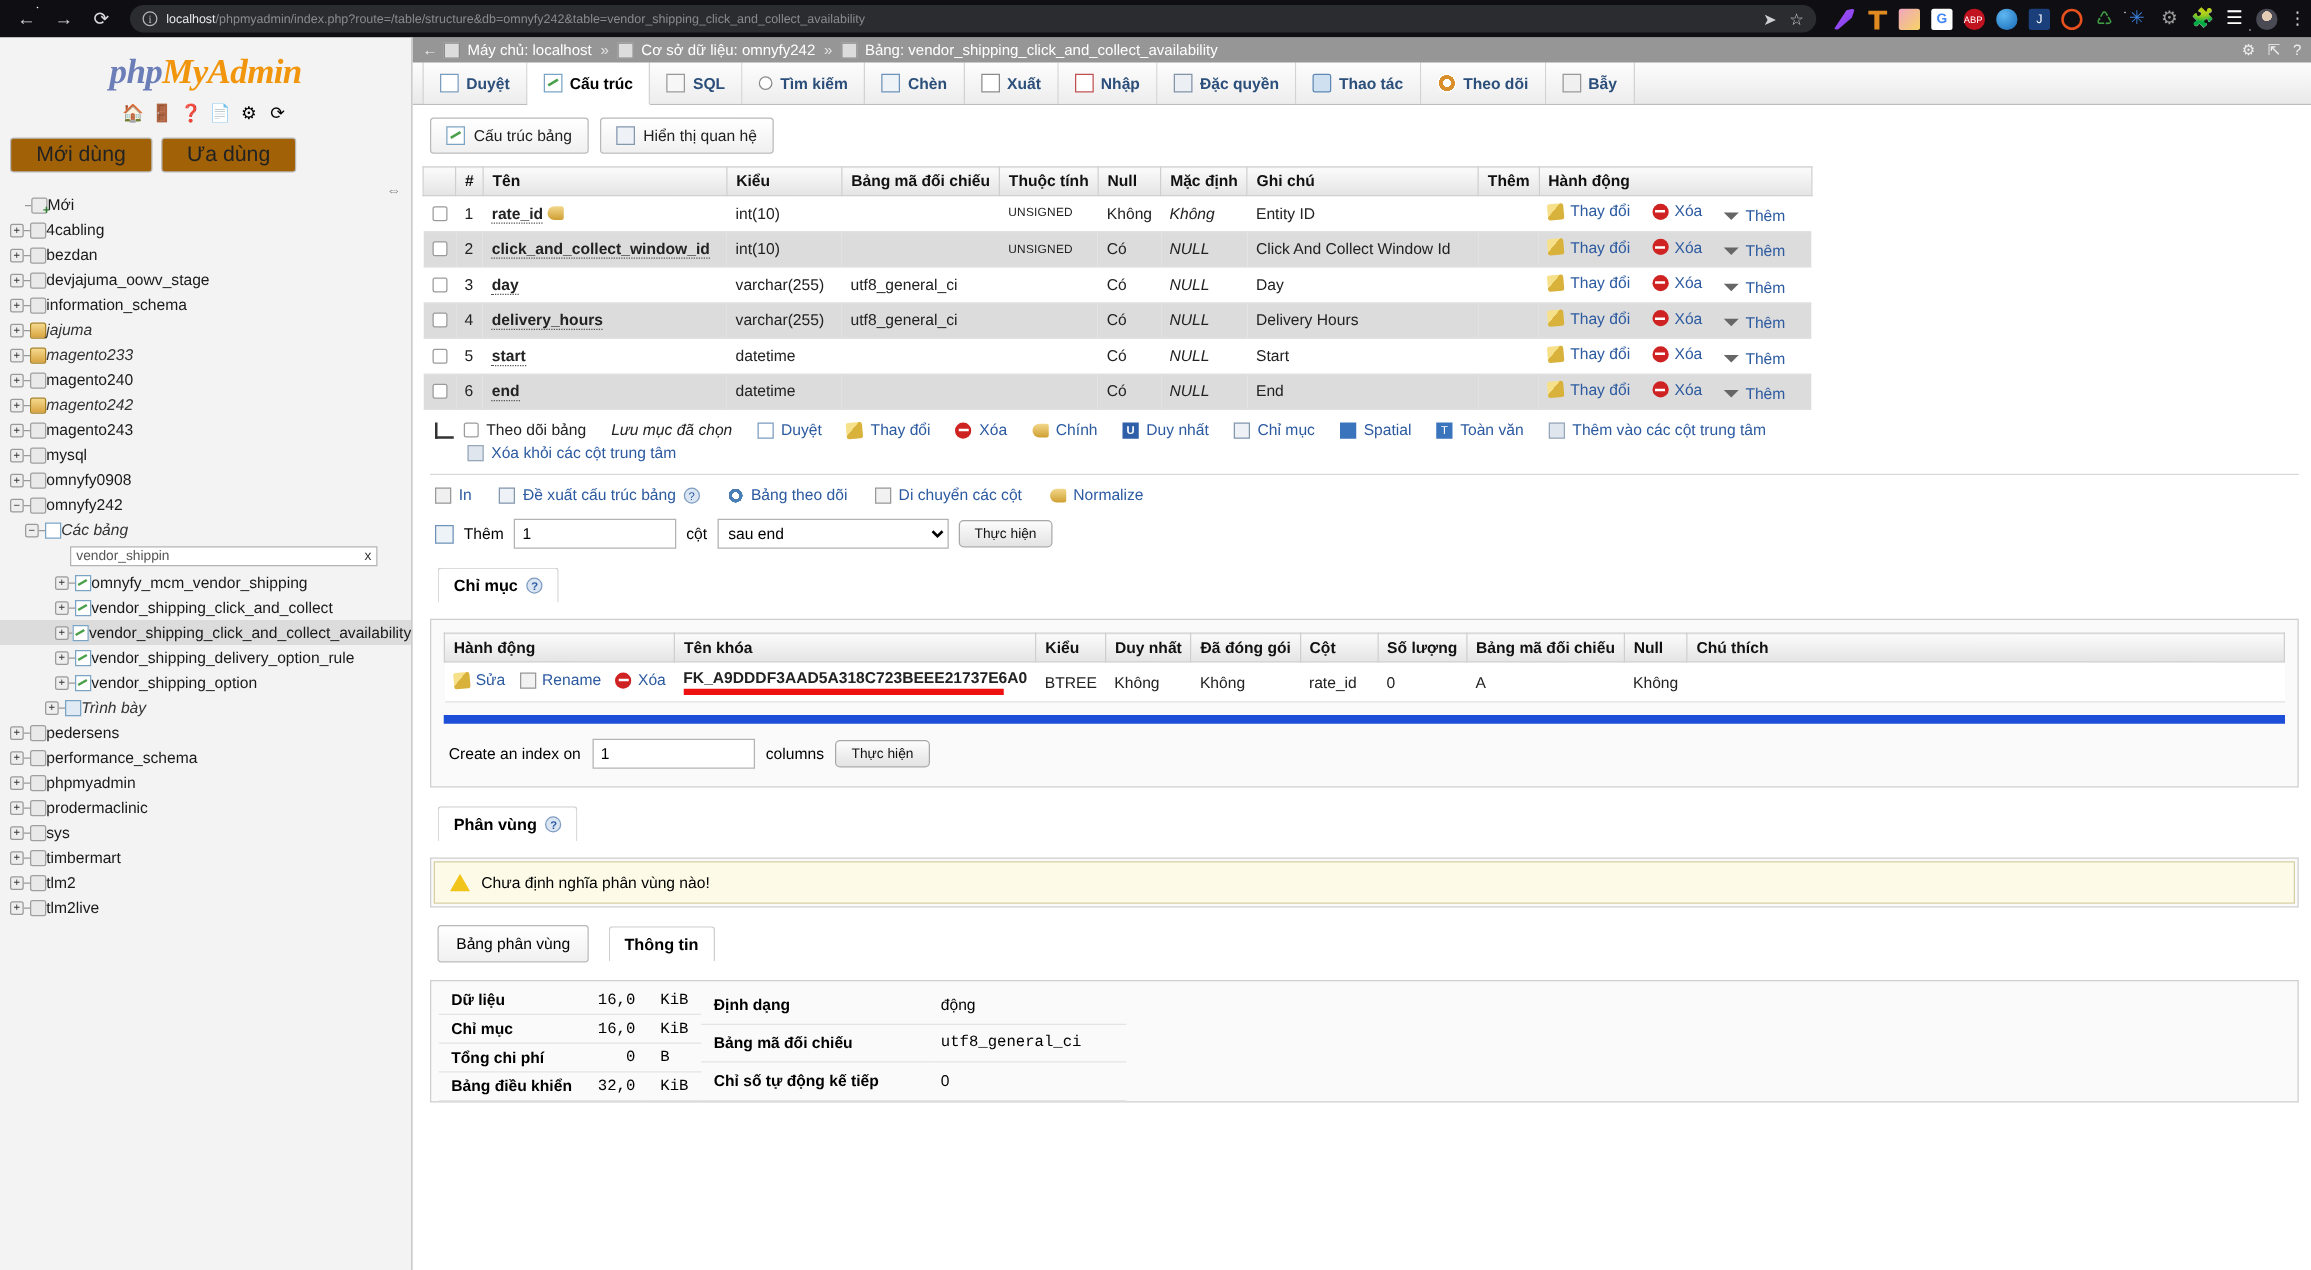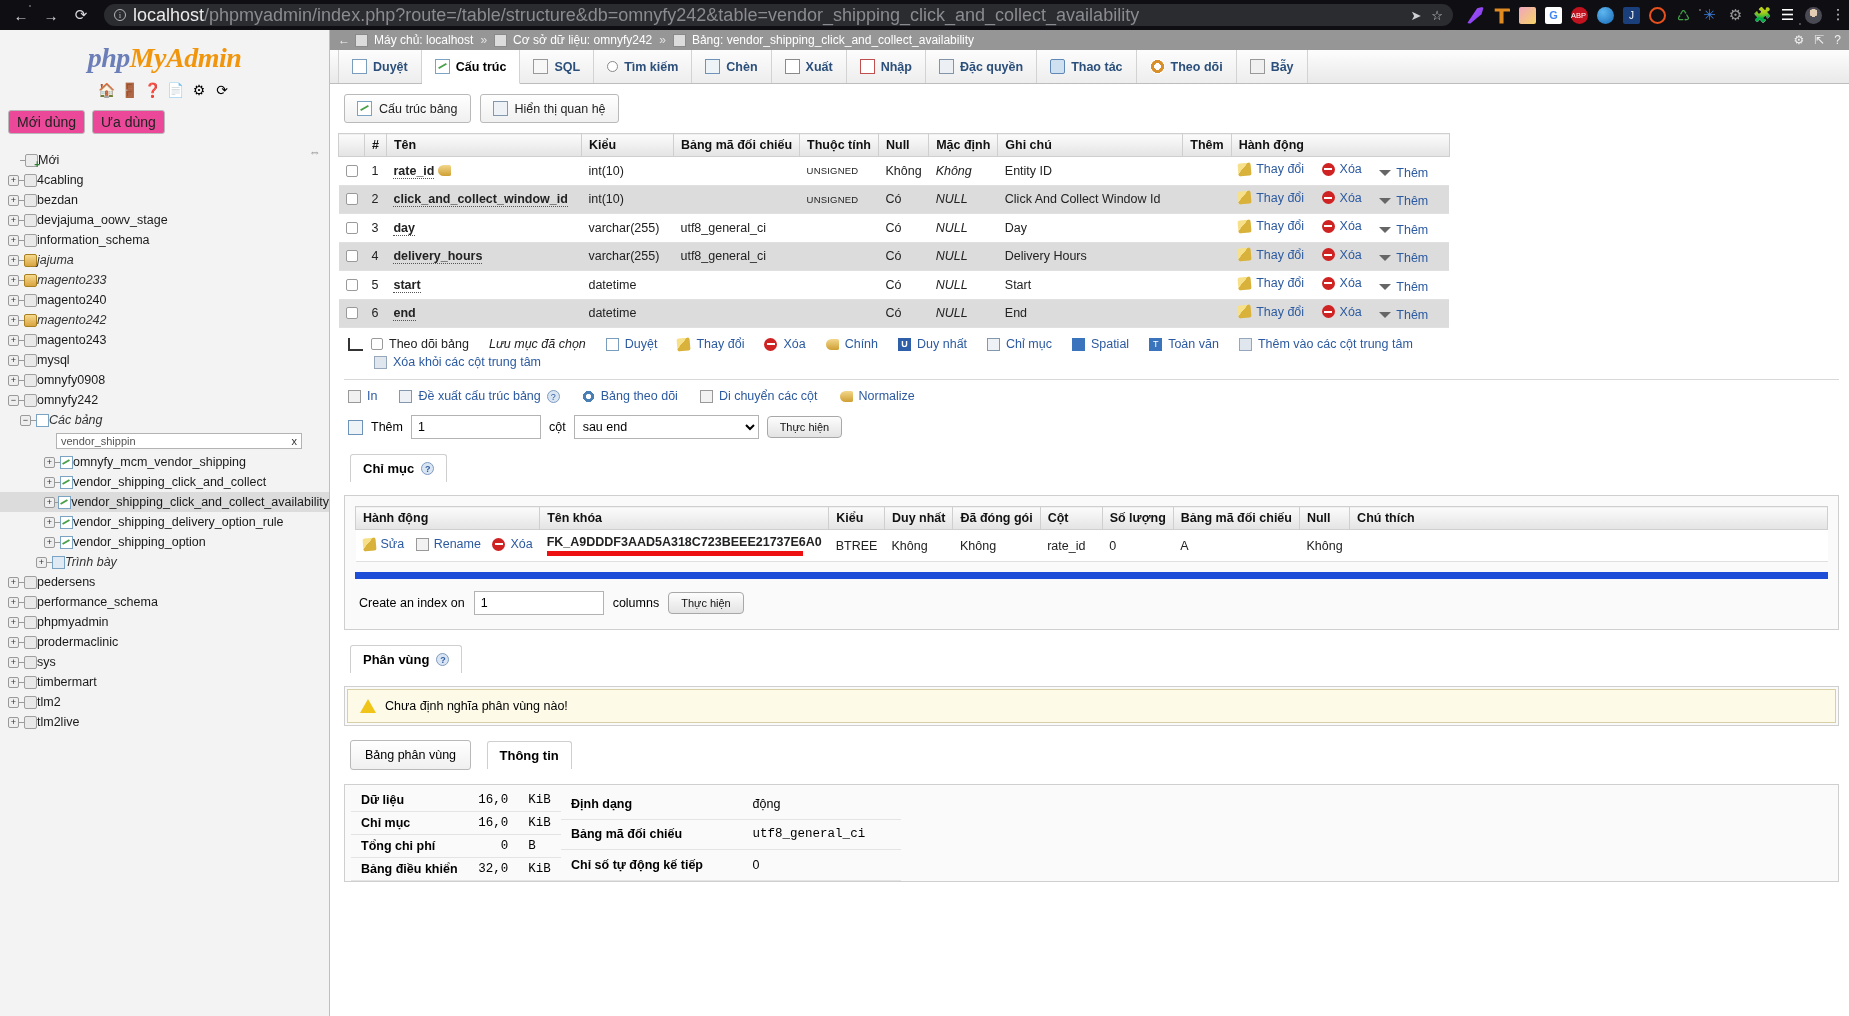--- a/index.html
+++ b/index.html
@@ -41,21 +41,21 @@
   .omnibox{
     flex:1 1 auto; height:22px; background:#2b2c30; border-radius:11px;
     display:flex; align-items:center; padding:0 10px; gap:7px;
     margin:0 6px 0 6px; position:relative; z-index:2; min-width:0;
   }
   .omnibox .info-ico{
     width:12px;height:12px;border:1.2px solid #b5b6ba;border-radius:50%;
     color:#b5b6ba;font-size:9px;display:flex;align-items:center;justify-content:center;
     flex:0 0 auto; font-family:"Liberation Serif",serif;
   }
-  .url{ color:#8a8b90; font-size:18px; white-space:nowrap; overflow:hidden; }
+  .url{ color:#8a8b90; font-size:10px; white-space:nowrap; overflow:hidden; }
   .url b{ color:#eaeaea; font-weight:400; }
   .omni-right{ margin-left:auto; display:flex; gap:10px; align-items:center; flex:0 0 auto;}
   .omni-right span{ color:#cfcfd4; font-size:13px; }
   .ext-tray{ display:flex; align-items:center; gap:9px; position:relative; z-index:2; padding-left:4px;}
   .ext{ width:17px;height:17px;border-radius:3px;display:block;flex:0 0 auto;}
   .ext.pen{ background:linear-gradient(135deg,#a855f7,#7c3aed); clip-path:polygon(20% 100%,0 100%,60% 10%,100% 0,85% 45%); }
   .ext.tf{ background:#e08a22; clip-path:polygon(10% 12%,100% 12%,100% 30%,62% 30%,62% 100%,38% 100%,38% 30%,10% 30%); }
   .ext.grad{ background:linear-gradient(135deg,#f0a6c0,#f6d365); border-radius:2px;}
   .ext.gtrans{ background:#fff; color:#4285f4; font-size:11px; font-weight:bold; text-align:center; line-height:17px; border-radius:2px;}
   .ext.abp{ background:#c1121f; border-radius:50%; color:#fff; font-size:7.5px; font-weight:normal; line-height:17px;}
@@ -80,22 +80,22 @@
   }
   .pma-logo{ text-align:center; padding:12px 0 0; font-family:"Liberation Serif",serif;
     font-size:28px; font-style:italic; font-weight:bold; letter-spacing:-.5px;}
   .pma-logo .php{ color:#6c7eb7; }
   .pma-logo .my{ color:#f0950c; }
   .pma-logo .adm{ color:#f0950c; }
   .logo-icons{ display:flex; justify-content:center; gap:6px; margin-top:7px; font-size:14px;}
   .logo-icons span{ width:17px;height:17px;display:flex;align-items:center;justify-content:center;}
   .pill-row{ display:flex; gap:7px; padding:12px 0 0 8px; }
   .pill{
-    border:1px solid #b8b8b8; background:#ec4899; border-radius:3px;
-    padding:3px 8px; font-size:14px; color:#222;
+    border:1px solid #b8b8b8; background:#a16207; border-radius:3px;
+    padding:3px 20px; font-size:17px; color:#222;
   }
   .collapse-handle{
     position:absolute; right:8px; top:115px; color:#8a8a8a; font-size:12px;
   }
   .tree{ margin-top:16px; font-size:12.5px; color:#1a1a1a; }
   .tnode{
     display:flex; align-items:center; height:20px; padding-left:8px; gap:0;
     white-space:nowrap;
   }
   .tnode.sel{ background:#dcdcdc; }

